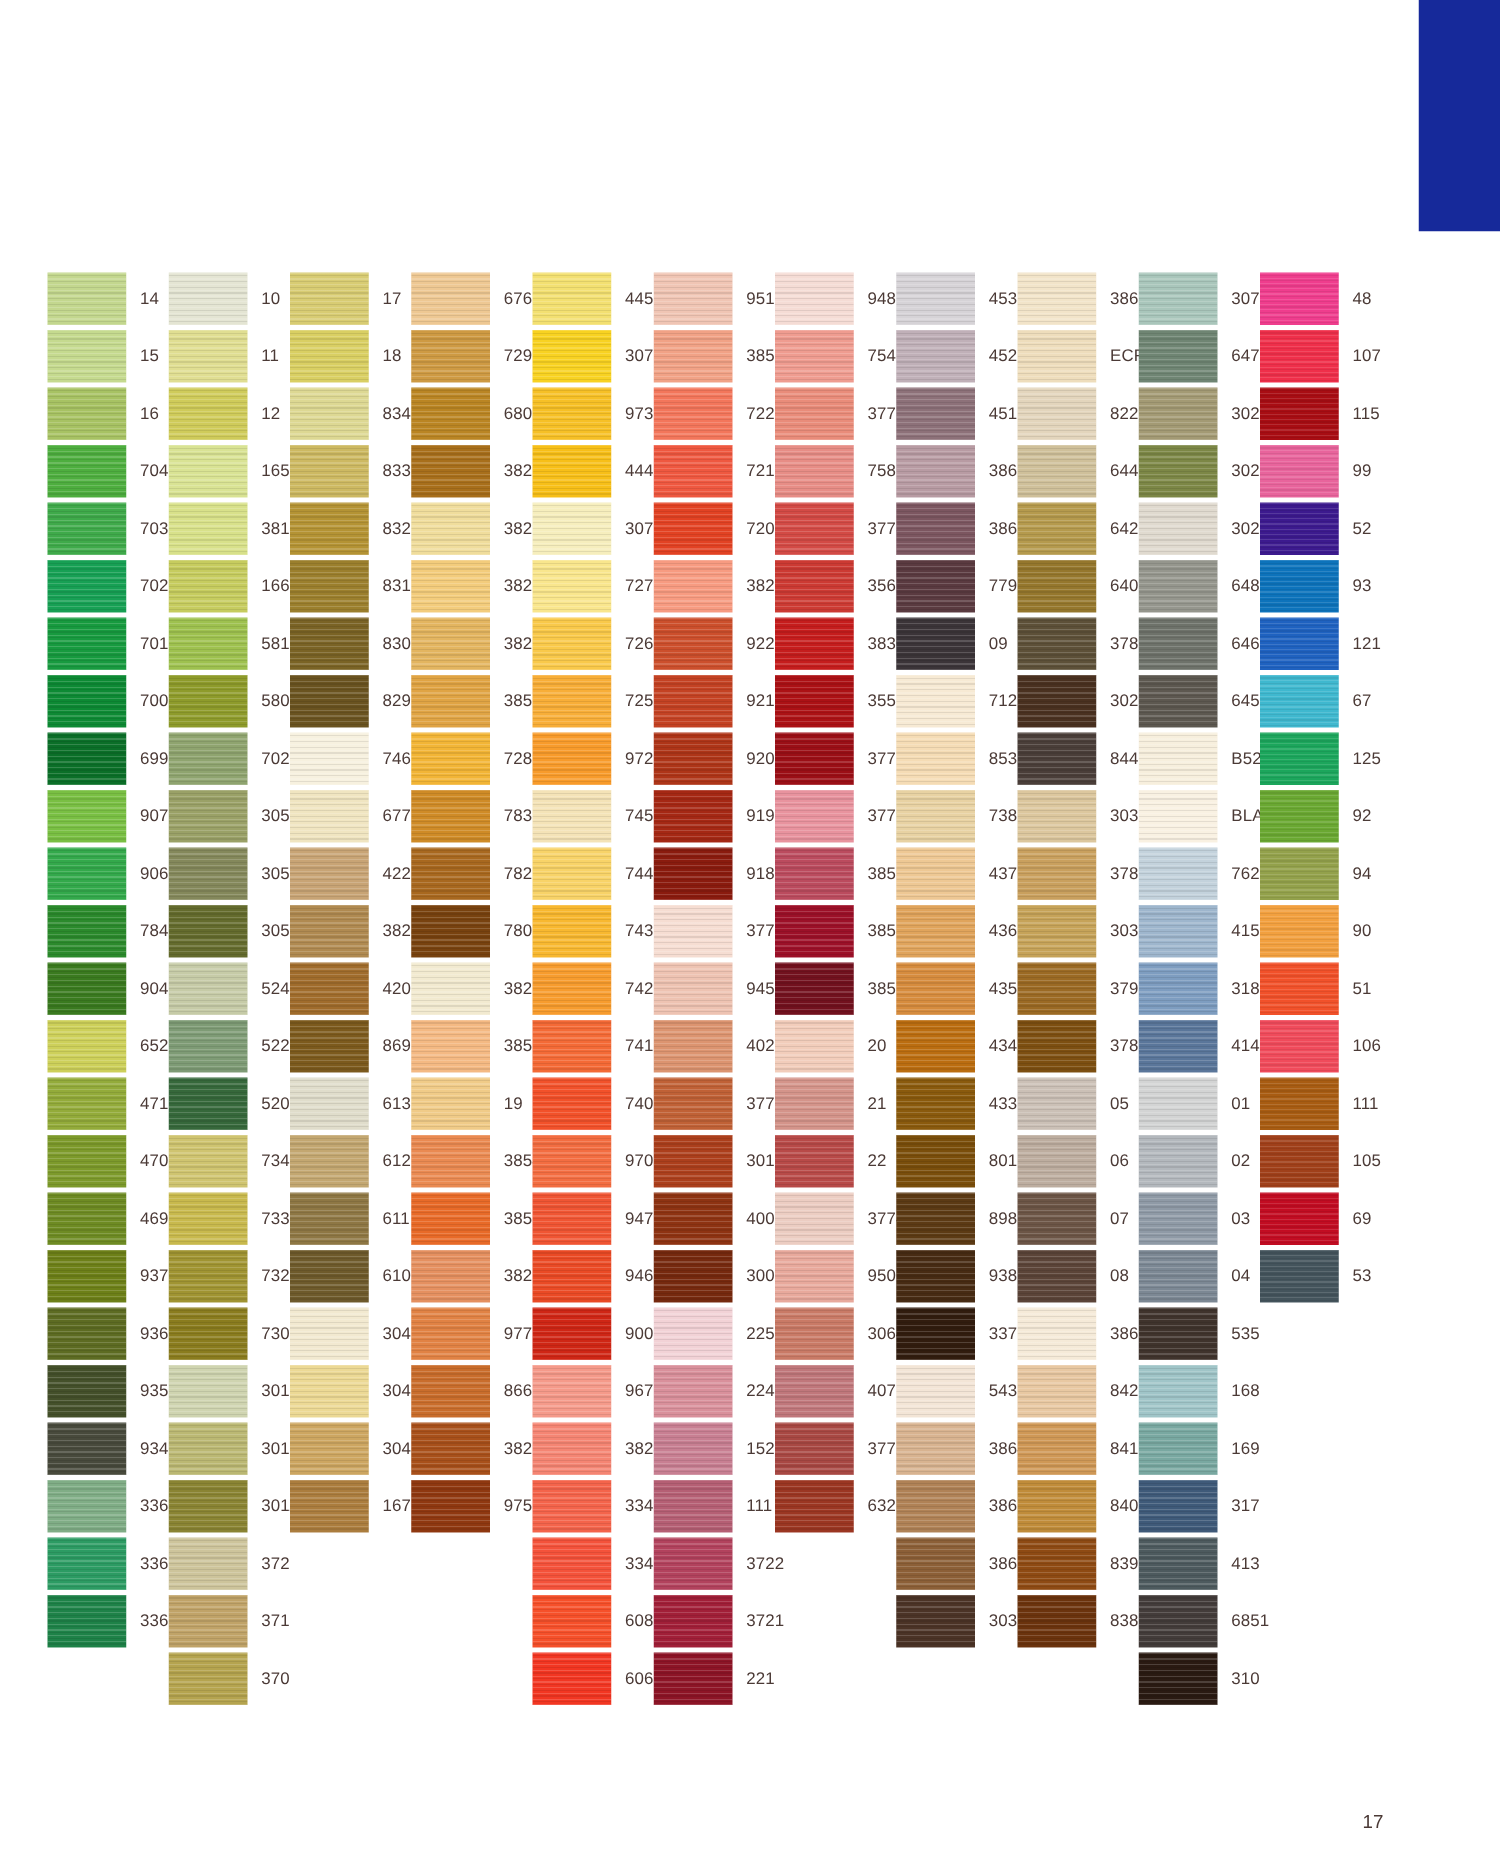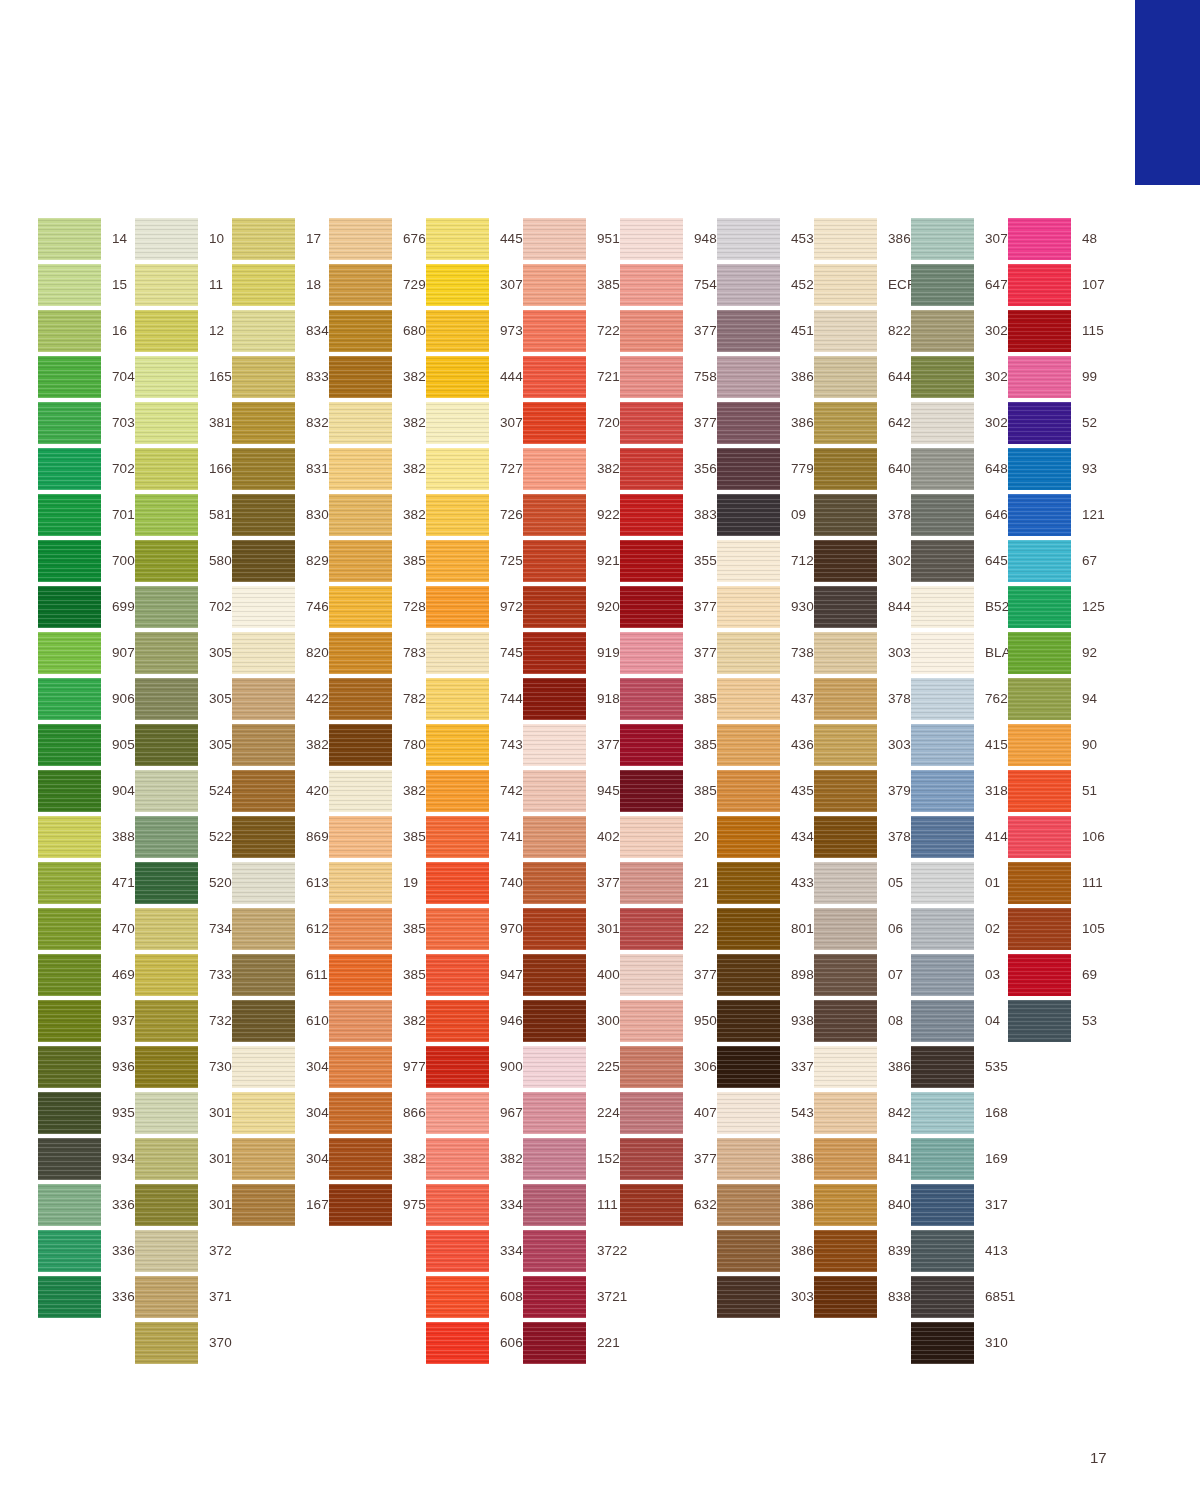--- a/index.html
+++ b/index.html
@@ -156,29 +156,29 @@
       <div class="swatch-row">
         <div class="swatch" style="background: rgb(121, 191, 67);"></div>
         <div class="swatch-code">907</div>
       </div>
       <div class="swatch-row">
         <div class="swatch" style="background: rgb(51, 169, 75);"></div>
         <div class="swatch-code">906</div>
       </div>
       <div class="swatch-row">
         <div class="swatch" style="background: rgb(43, 138, 44);"></div>
-        <div class="swatch-code">905</div>
+        <div class="swatch-code">784</div>
       </div>
       <div class="swatch-row">
         <div class="swatch" style="background: rgb(58, 122, 31);"></div>
         <div class="swatch-code">904</div>
       </div>
       <div class="swatch-row">
         <div class="swatch" style="background: rgb(205, 208, 90);"></div>
-        <div class="swatch-code">388</div>
+        <div class="swatch-code">652</div>
       </div>
       <div class="swatch-row">
         <div class="swatch" style="background: rgb(147, 171, 58);"></div>
         <div class="swatch-code">471</div>
       </div>
       <div class="swatch-row">
         <div class="swatch" style="background: rgb(125, 154, 43);"></div>
         <div class="swatch-code">470</div>
       </div>
       <div class="swatch-row">
@@ -348,21 +348,21 @@
       <div class="swatch-row">
         <div class="swatch" style="background: rgb(106, 83, 32);"></div>
         <div class="swatch-code">829</div>
       </div>
       <div class="swatch-row">
         <div class="swatch" style="background: rgb(247, 241, 223);"></div>
         <div class="swatch-code">746</div>
       </div>
       <div class="swatch-row">
         <div class="swatch" style="background: rgb(240, 229, 193);"></div>
-        <div class="swatch-code">820</div>
+        <div class="swatch-code">677</div>
       </div>
       <div class="swatch-row">
         <div class="swatch" style="background: rgb(200, 164, 117);"></div>
         <div class="swatch-code">422</div>
       </div>
       <div class="swatch-row">
         <div class="swatch" style="background: rgb(176, 138, 81);"></div>
         <div class="swatch-code">3828</div>
       </div>
       <div class="swatch-row">
@@ -818,21 +818,21 @@
       <div class="swatch-row">
         <div class="swatch" style="background: rgb(59, 52, 56);"></div>
         <div class="swatch-code">09</div>
       </div>
       <div class="swatch-row">
         <div class="swatch" style="background: rgb(247, 234, 212);"></div>
         <div class="swatch-code">712</div>
       </div>
       <div class="swatch-row">
         <div class="swatch" style="background: rgb(245, 220, 181);"></div>
-        <div class="swatch-code">930</div>
+        <div class="swatch-code">853</div>
       </div>
       <div class="swatch-row">
         <div class="swatch" style="background: rgb(232, 210, 163);"></div>
         <div class="swatch-code">738</div>
       </div>
       <div class="swatch-row">
         <div class="swatch" style="background: rgb(238, 200, 148);"></div>
         <div class="swatch-code">437</div>
       </div>
       <div class="swatch-row">

